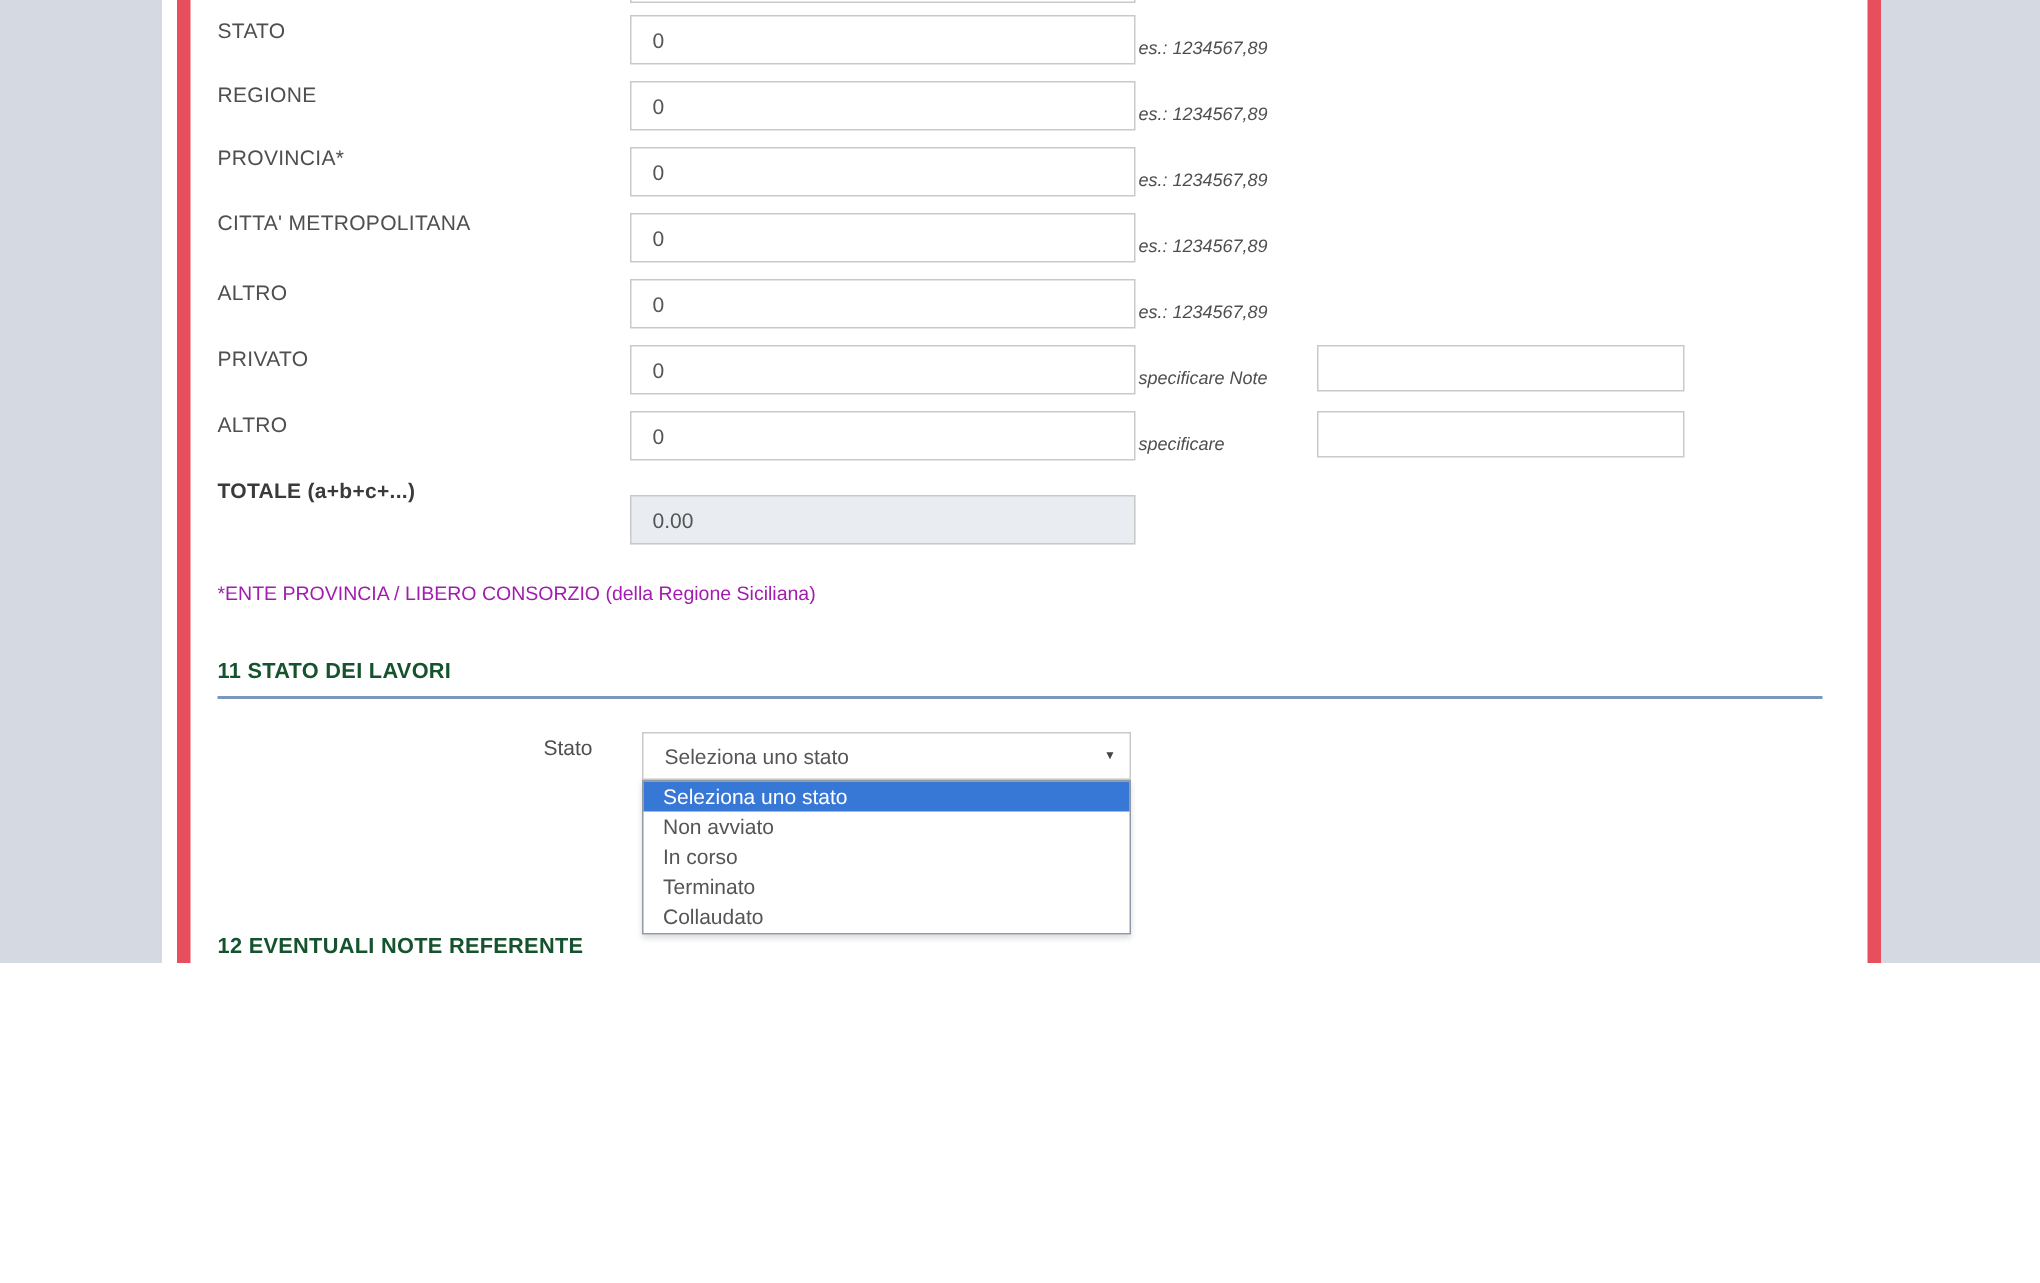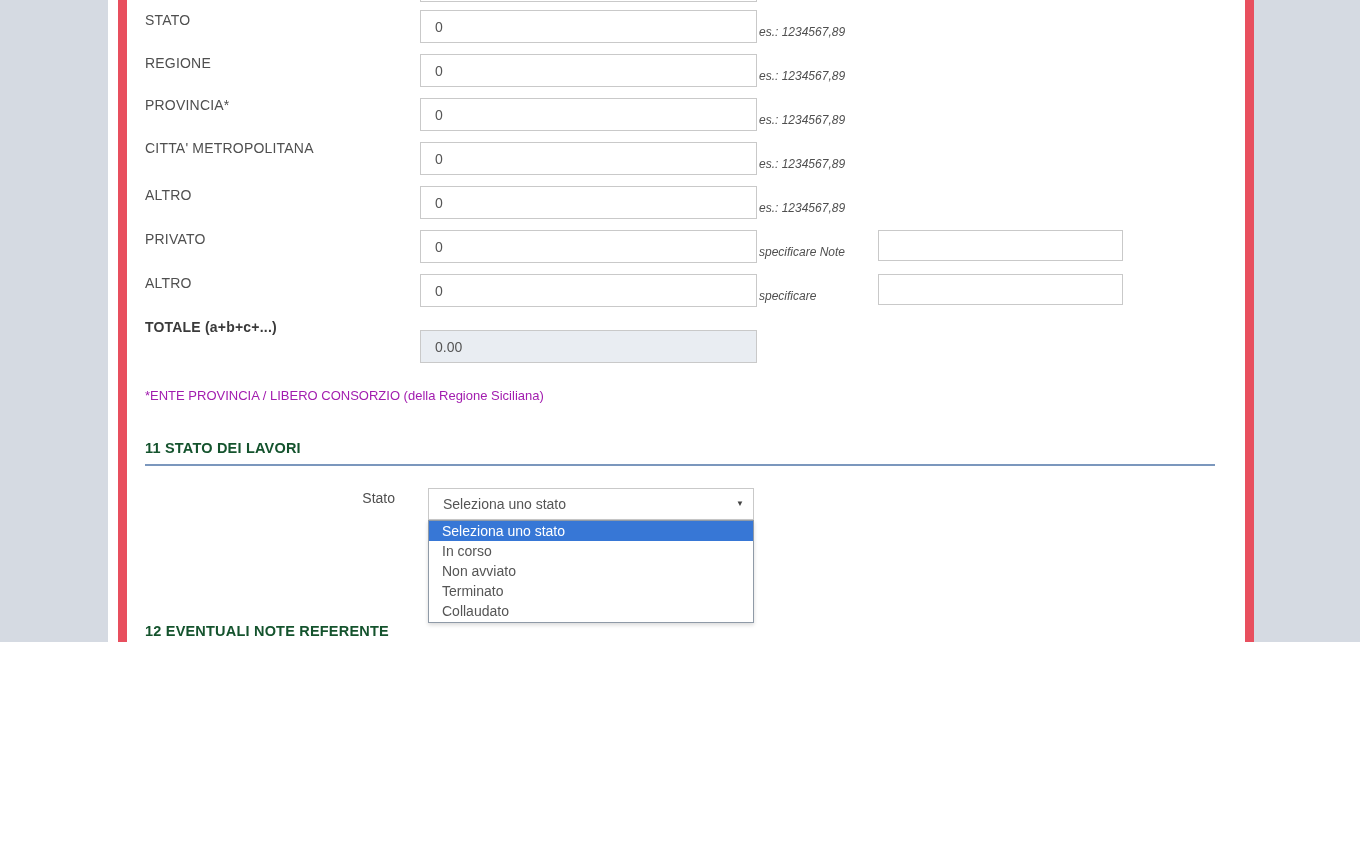--- a/index.html
+++ b/index.html
@@ -93,22 +93,22 @@
   <div class="section-title" style="top:440px">11 STATO DEI LAVORI</div>
   <div class="section-rule" style="top:464px"></div>
 
   <div class="right-label" style="top:490px">Stato</div>
   <div id="stato-select">
     <span>Seleziona uno stato</span>
     <span id="stato-caret">▼</span>
   </div>
   <div id="stato-listbox">
     <div class="opt selected">Seleziona uno stato</div>
+    <div class="opt">Non avviato</div>
     <div class="opt">In corso</div>
-    <div class="opt">Non avviato</div>
     <div class="opt">Terminato</div>
     <div class="opt">Collaudato</div>
   </div>
 
   <div class="section-title" style="top:623px">12 EVENTUALI NOTE REFERENTE</div>
   <div class="section-rule" style="top:648px"></div>
 
   <div class="right-label" style="top:672px">Ente:</div>
   <textarea id="note-textarea" style=""></textarea>
   <svg id="resize-handle" viewBox="0 0 11 11">

